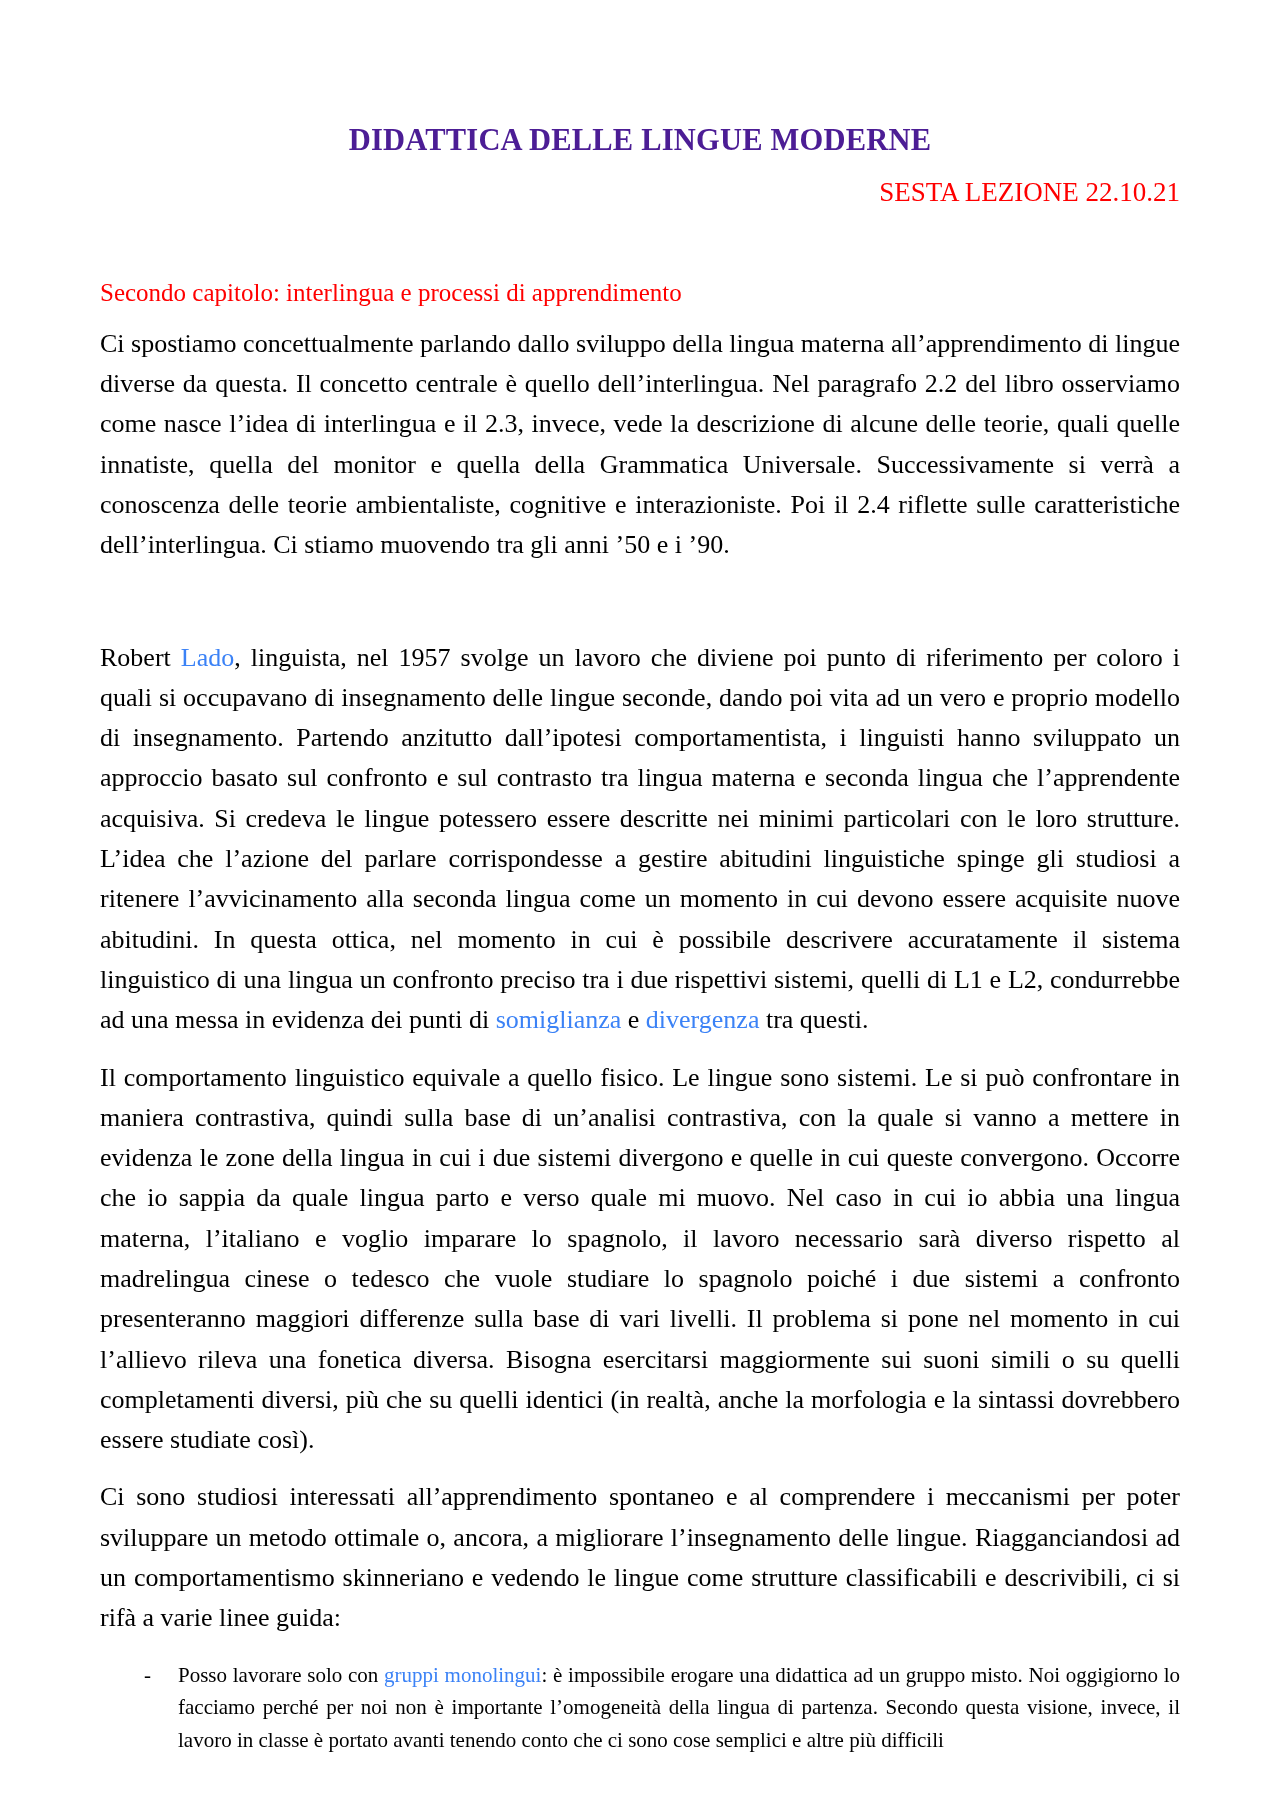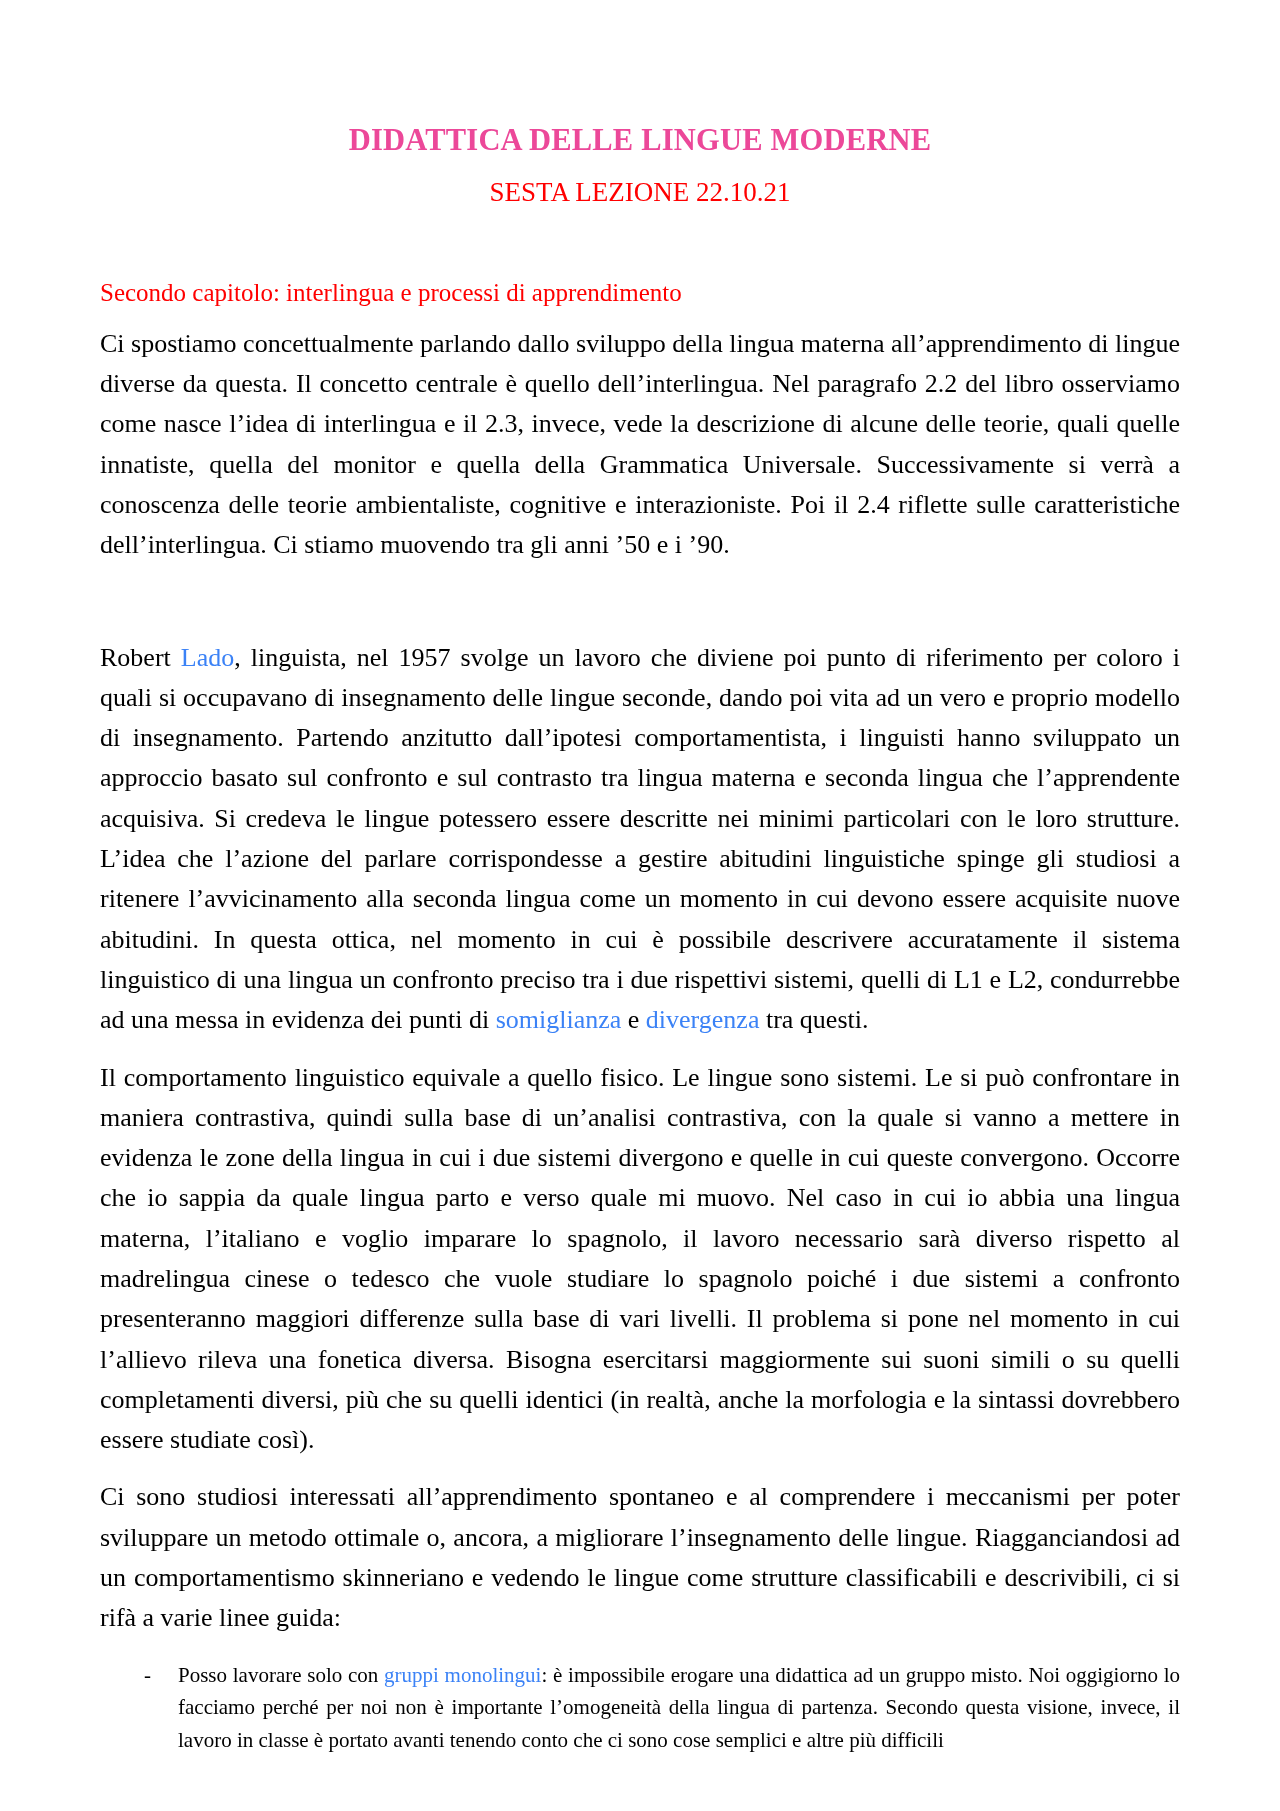--- a/index.html
+++ b/index.html
@@ -17,32 +17,32 @@
     width: 1280px;
     min-height: 1811px;
     margin: 0 auto;
     background: #ffffff;
     box-sizing: border-box;
     padding: 120px 100px 60px 100px;
   }
   .doc-title {
     font-size: 30.5px;
     font-weight: bold;
-    color: #ec4899;
+    color: #4c1d95;
     text-align: center;
     letter-spacing: 0.2px;
     margin: 0;
     padding: 0;
     line-height: 1.32;
   }
   .doc-subtitle {
     font-size: 27px;
     font-weight: normal;
     color: #ff0000;
-    text-align: center;
+    text-align: right;
     margin: 0;
     padding: 0;
     line-height: 1.5;
     margin-top: 12px;
   }
   .section-heading {
     font-size: 25px;
     color: #ff0000;
     font-weight: normal;
     text-align: left;

